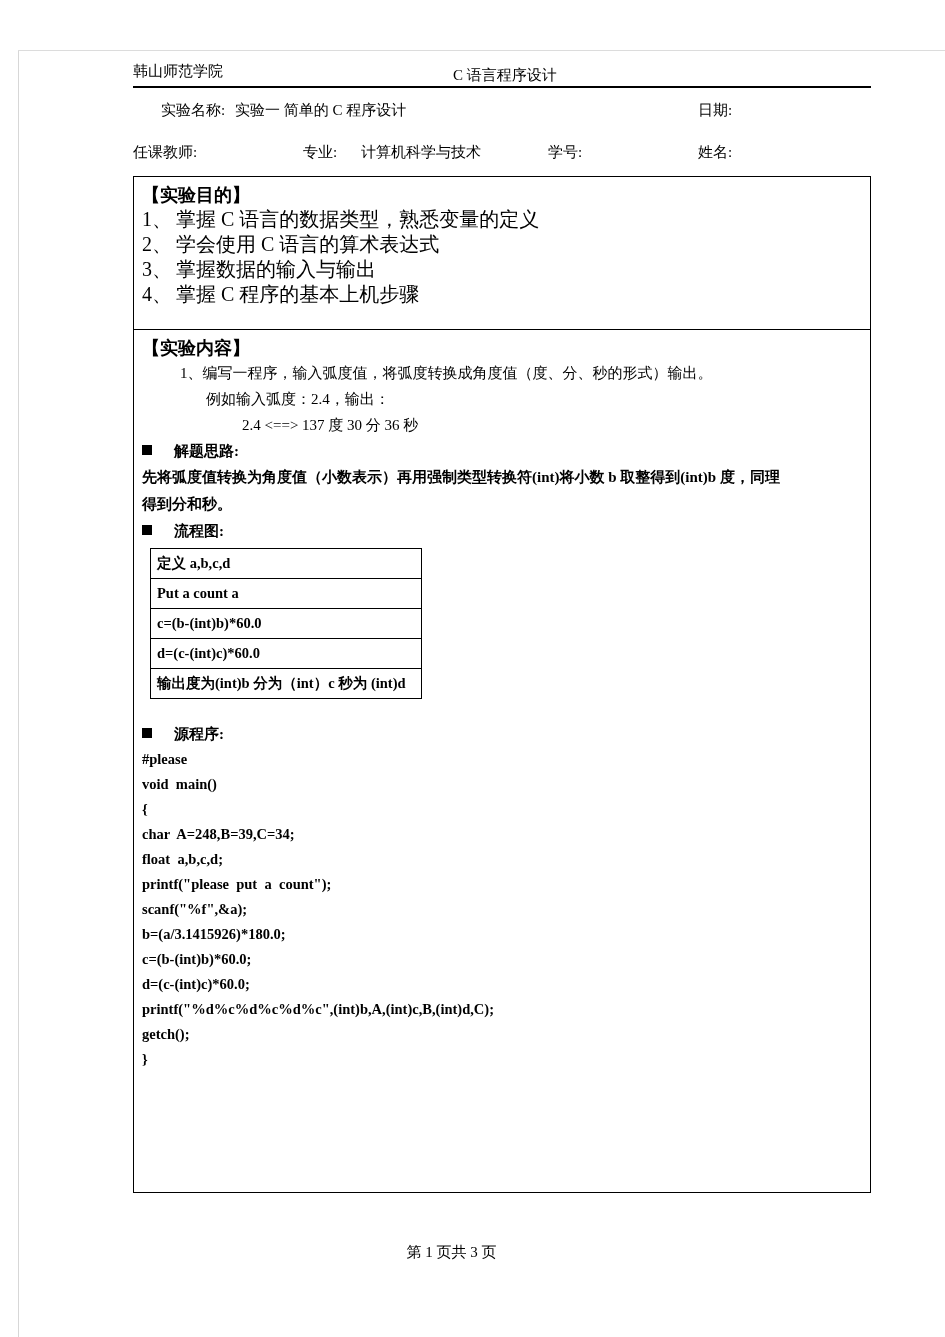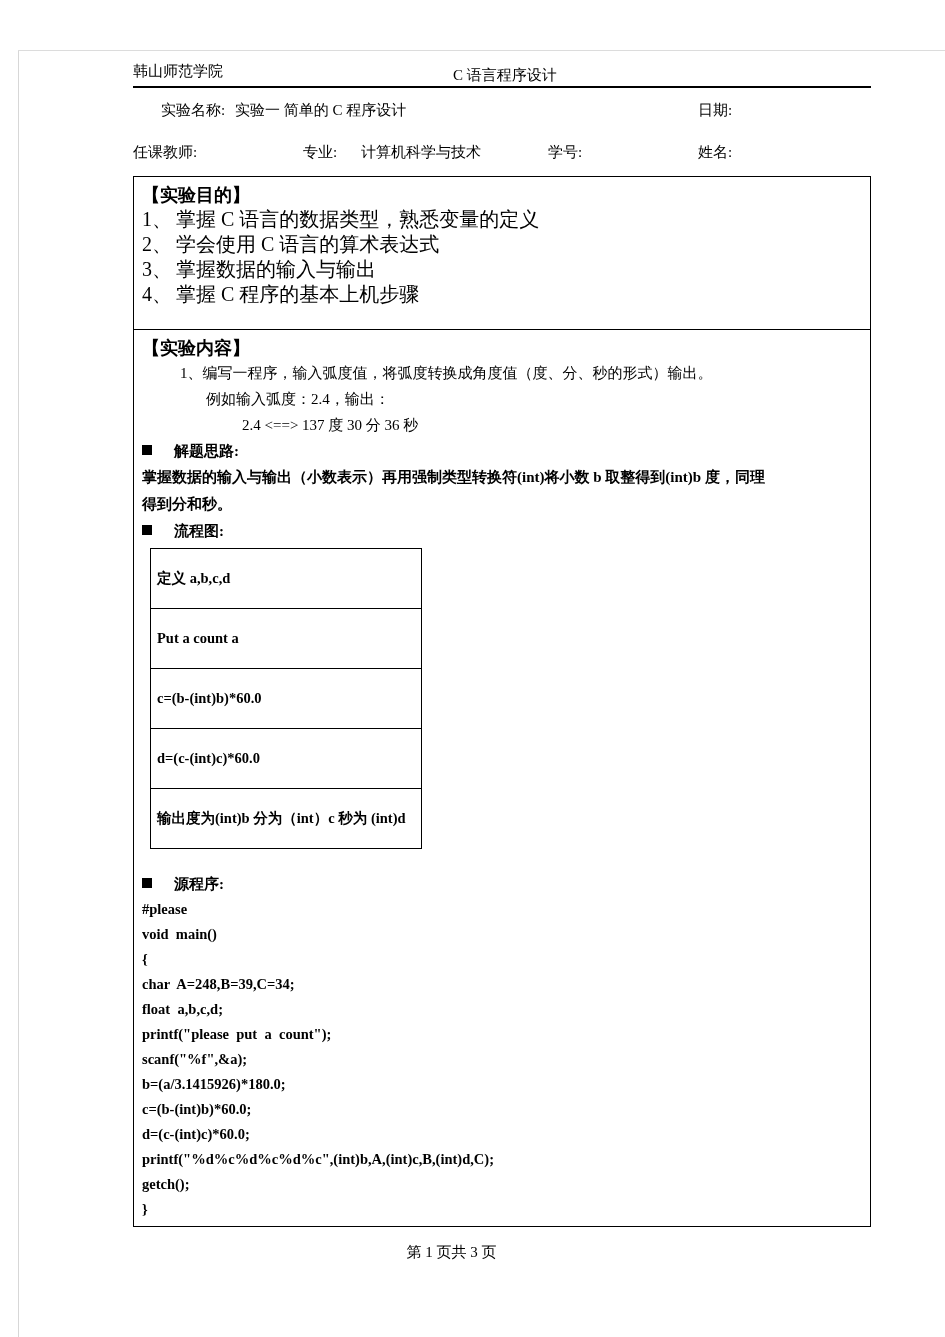--- a/index.html
+++ b/index.html
@@ -141,21 +141,21 @@
   }
 
   
   .flow-table {
     border-collapse: collapse;
     width: 272px;
     margin: 4px 0 0 8px;
   }
   .flow-table td {
     border: 1.2px solid #000;
-    padding: 18px 6px;
+    padding: 3px 6px;
     font-size: 14.5px;
     font-weight: bold;
     line-height: 23px;
   }
 
   
   .code-block { margin-top: 22px; }
   .code-line {
     font-size: 14.5px;
     font-weight: bold;
@@ -227,21 +227,21 @@
           <div class="cell-inner">
             <div class="sec-title">【实验内容】</div>
 
             <div class="task-line indent1">1、编写一程序，输入弧度值，将弧度转换成角度值（度、分、秒的形式）输出。</div>
             <div class="task-line indent2">例如输入弧度：2.4，输出：</div>
             <div class="task-line indent3">2.4 &lt;==&gt; 137 度 30 分 36 秒</div>
 
             <div class="bullet-line">
               <span class="sq"></span><span>解题思路:</span>
             </div>
-            <div class="para-bold">掌握数据的输入与输出（小数表示）再用强制类型转换符(int)将小数 b 取整得到(int)b 度，同理</div>
+            <div class="para-bold">先将弧度值转换为角度值（小数表示）再用强制类型转换符(int)将小数 b 取整得到(int)b 度，同理</div>
             <div class="para-bold">得到分和秒。</div>
 
             <div class="bullet-line">
               <span class="sq"></span><span>流程图:</span>
             </div>
 
             <table class="flow-table">
               <tbody>
                     <tr>
                 <td>定义 a,b,c,d</td>

